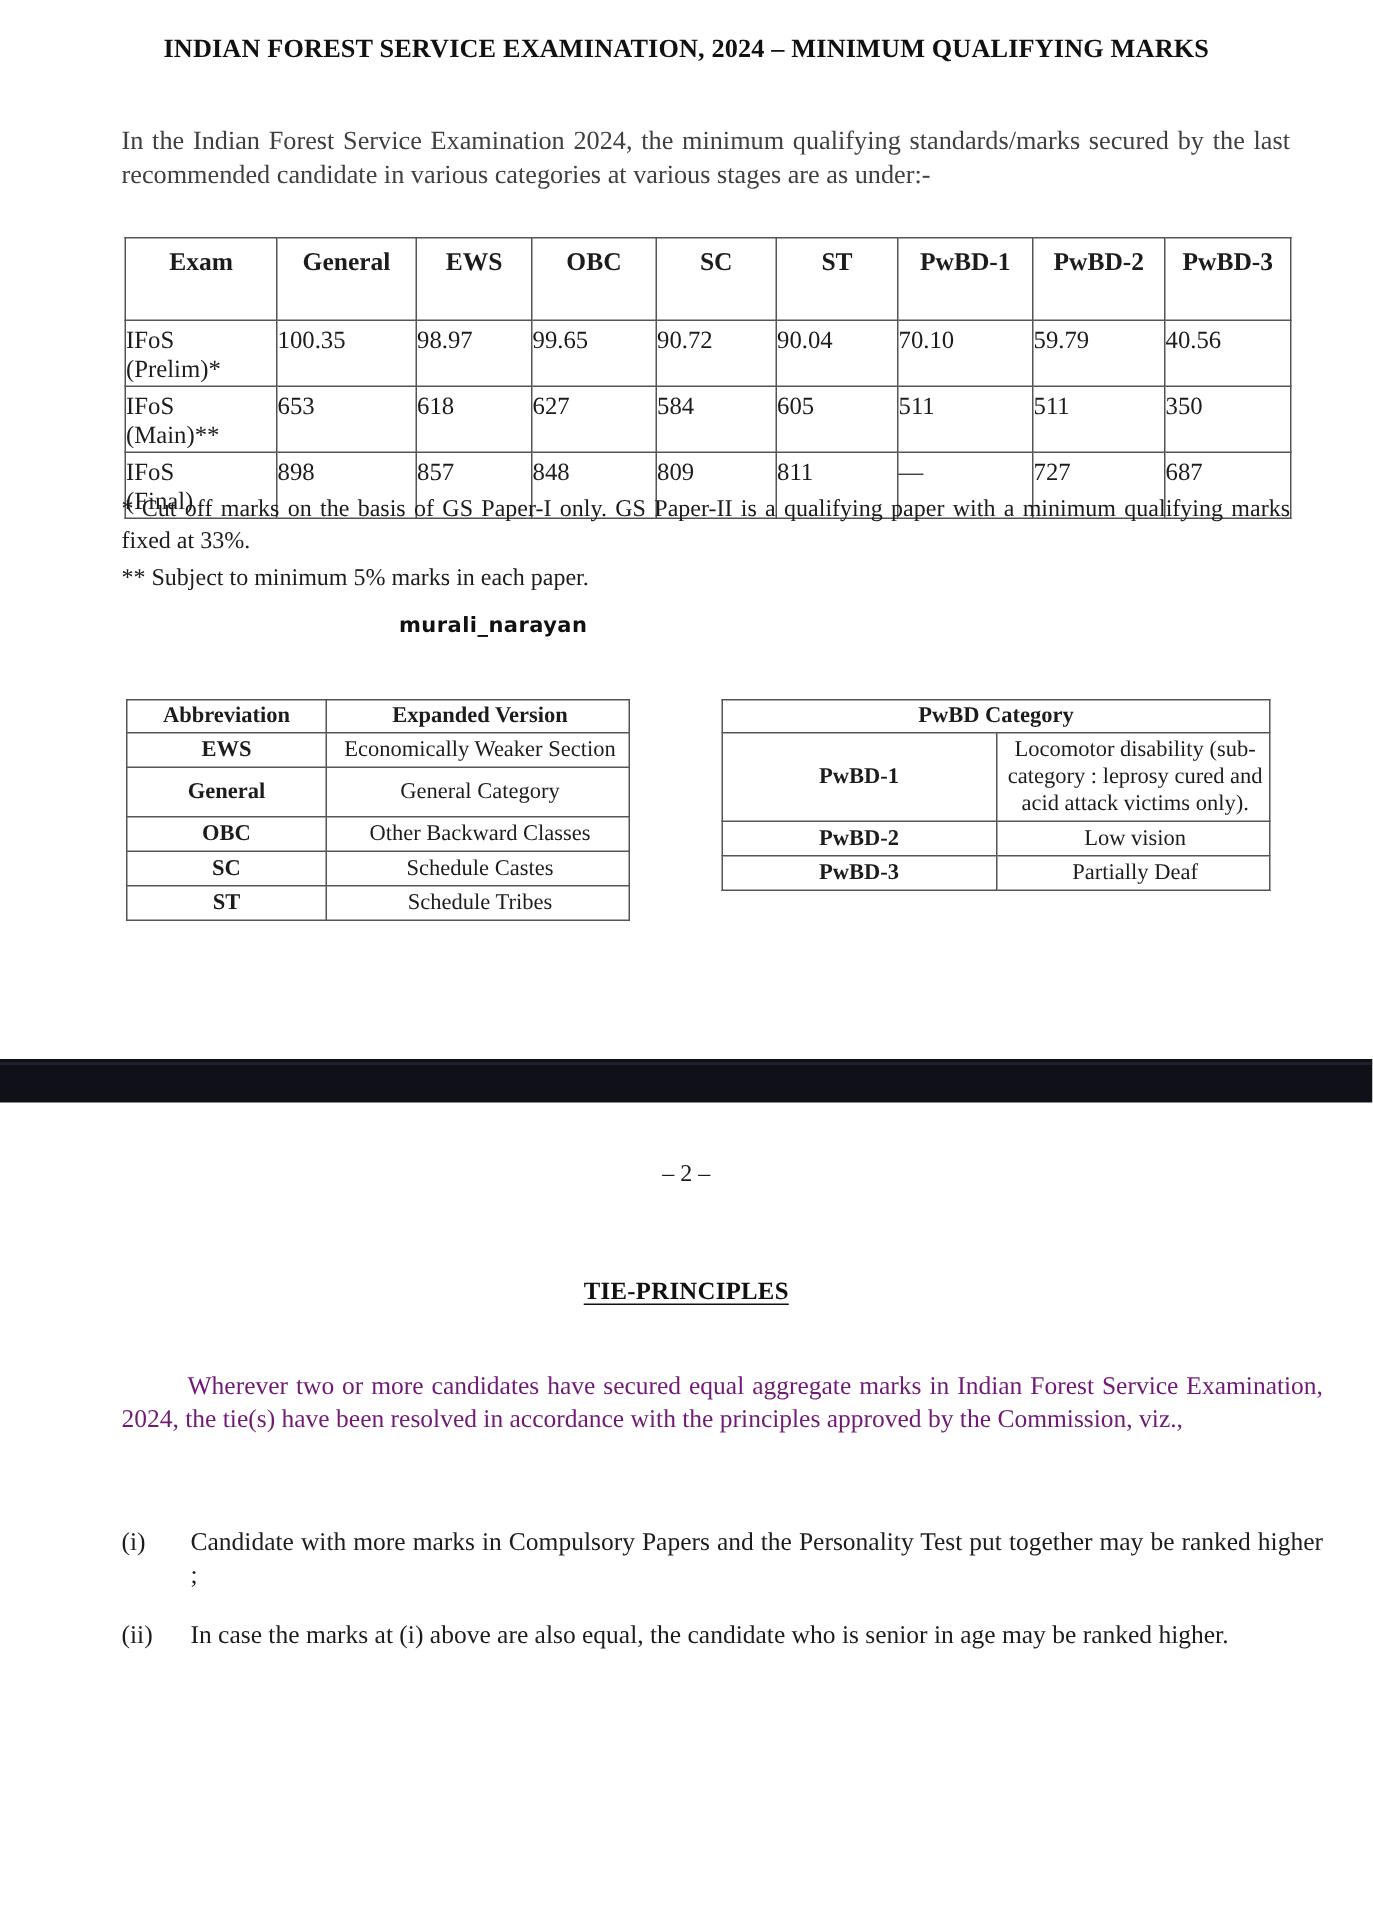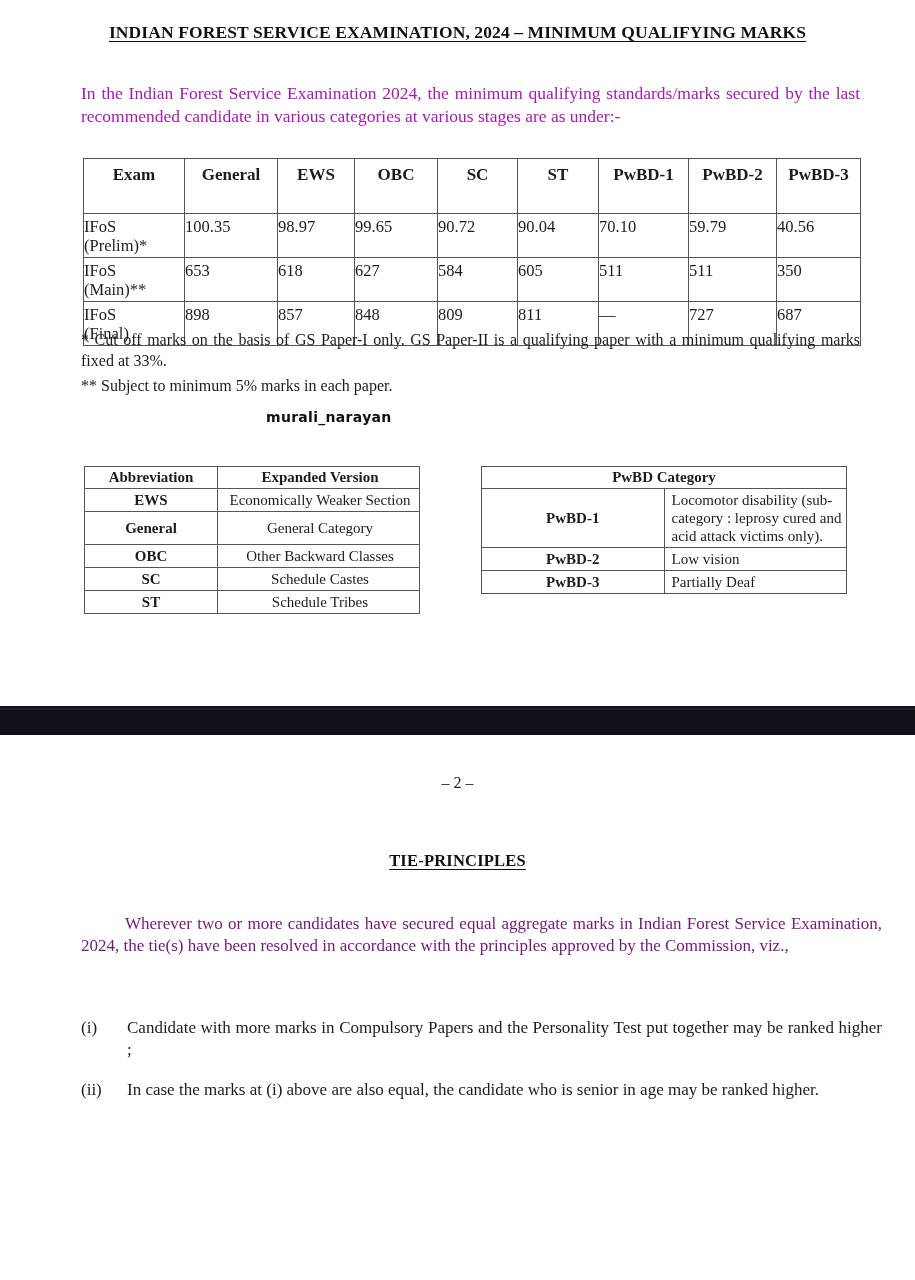--- a/index.html
+++ b/index.html
@@ -26,35 +26,34 @@
   
   .doc-title {
     position: absolute;
     left: 0; top: 22px;
     width: 915px;
     text-align: center;
     font-family: "Liberation Serif", "DejaVu Serif", serif;
     font-weight: bold;
     font-size: 17.5px;
     letter-spacing: 0.1px;
-    text-decoration: underline;
     text-underline-offset: 3px;
     color: #111;
   }
 
   
   .intro {
     position: absolute;
     left: 81px; top: 82px;
     width: 779px;
     font-size: 17.5px;
     line-height: 23px;
     text-align: justify;
     text-align-last: left;
-    color: #a21caf;
+    color: #404040;
   }
 
   
   .marks-table {
     position: absolute;
     left: 83px; top: 158px;
     width: 777px;
     border-collapse: collapse;
     table-layout: fixed;
   }
@@ -148,21 +147,21 @@
     border-collapse: collapse;
     table-layout: fixed;
   }
   .pwbd-table td {
     border: 1px solid #555;
     font-size: 15px;
     color: #1c1c1c;
     padding: 1px 4px;
   }
   .pwbd-table .c-cat { width: 122px; text-align: center; font-weight: bold; vertical-align: middle; }
-  .pwbd-table .c-desc { text-align: left; padding-left: 7px; line-height: 18px; }
+  .pwbd-table .c-desc { text-align: center; padding-left: 7px; line-height: 18px; }
   .pwbd-table .hdr { text-align: center; font-weight: bold; height: 19px; }
   .pwbd-table tbody td { height: 20px; }
   .pwbd-table tr.big .c-desc { padding-top: 2px; padding-bottom: 2px; }
 
   
   .dark-band {
     position: absolute;
     left: 0; top: 706px;
     width: 915px;
     height: 29px;

